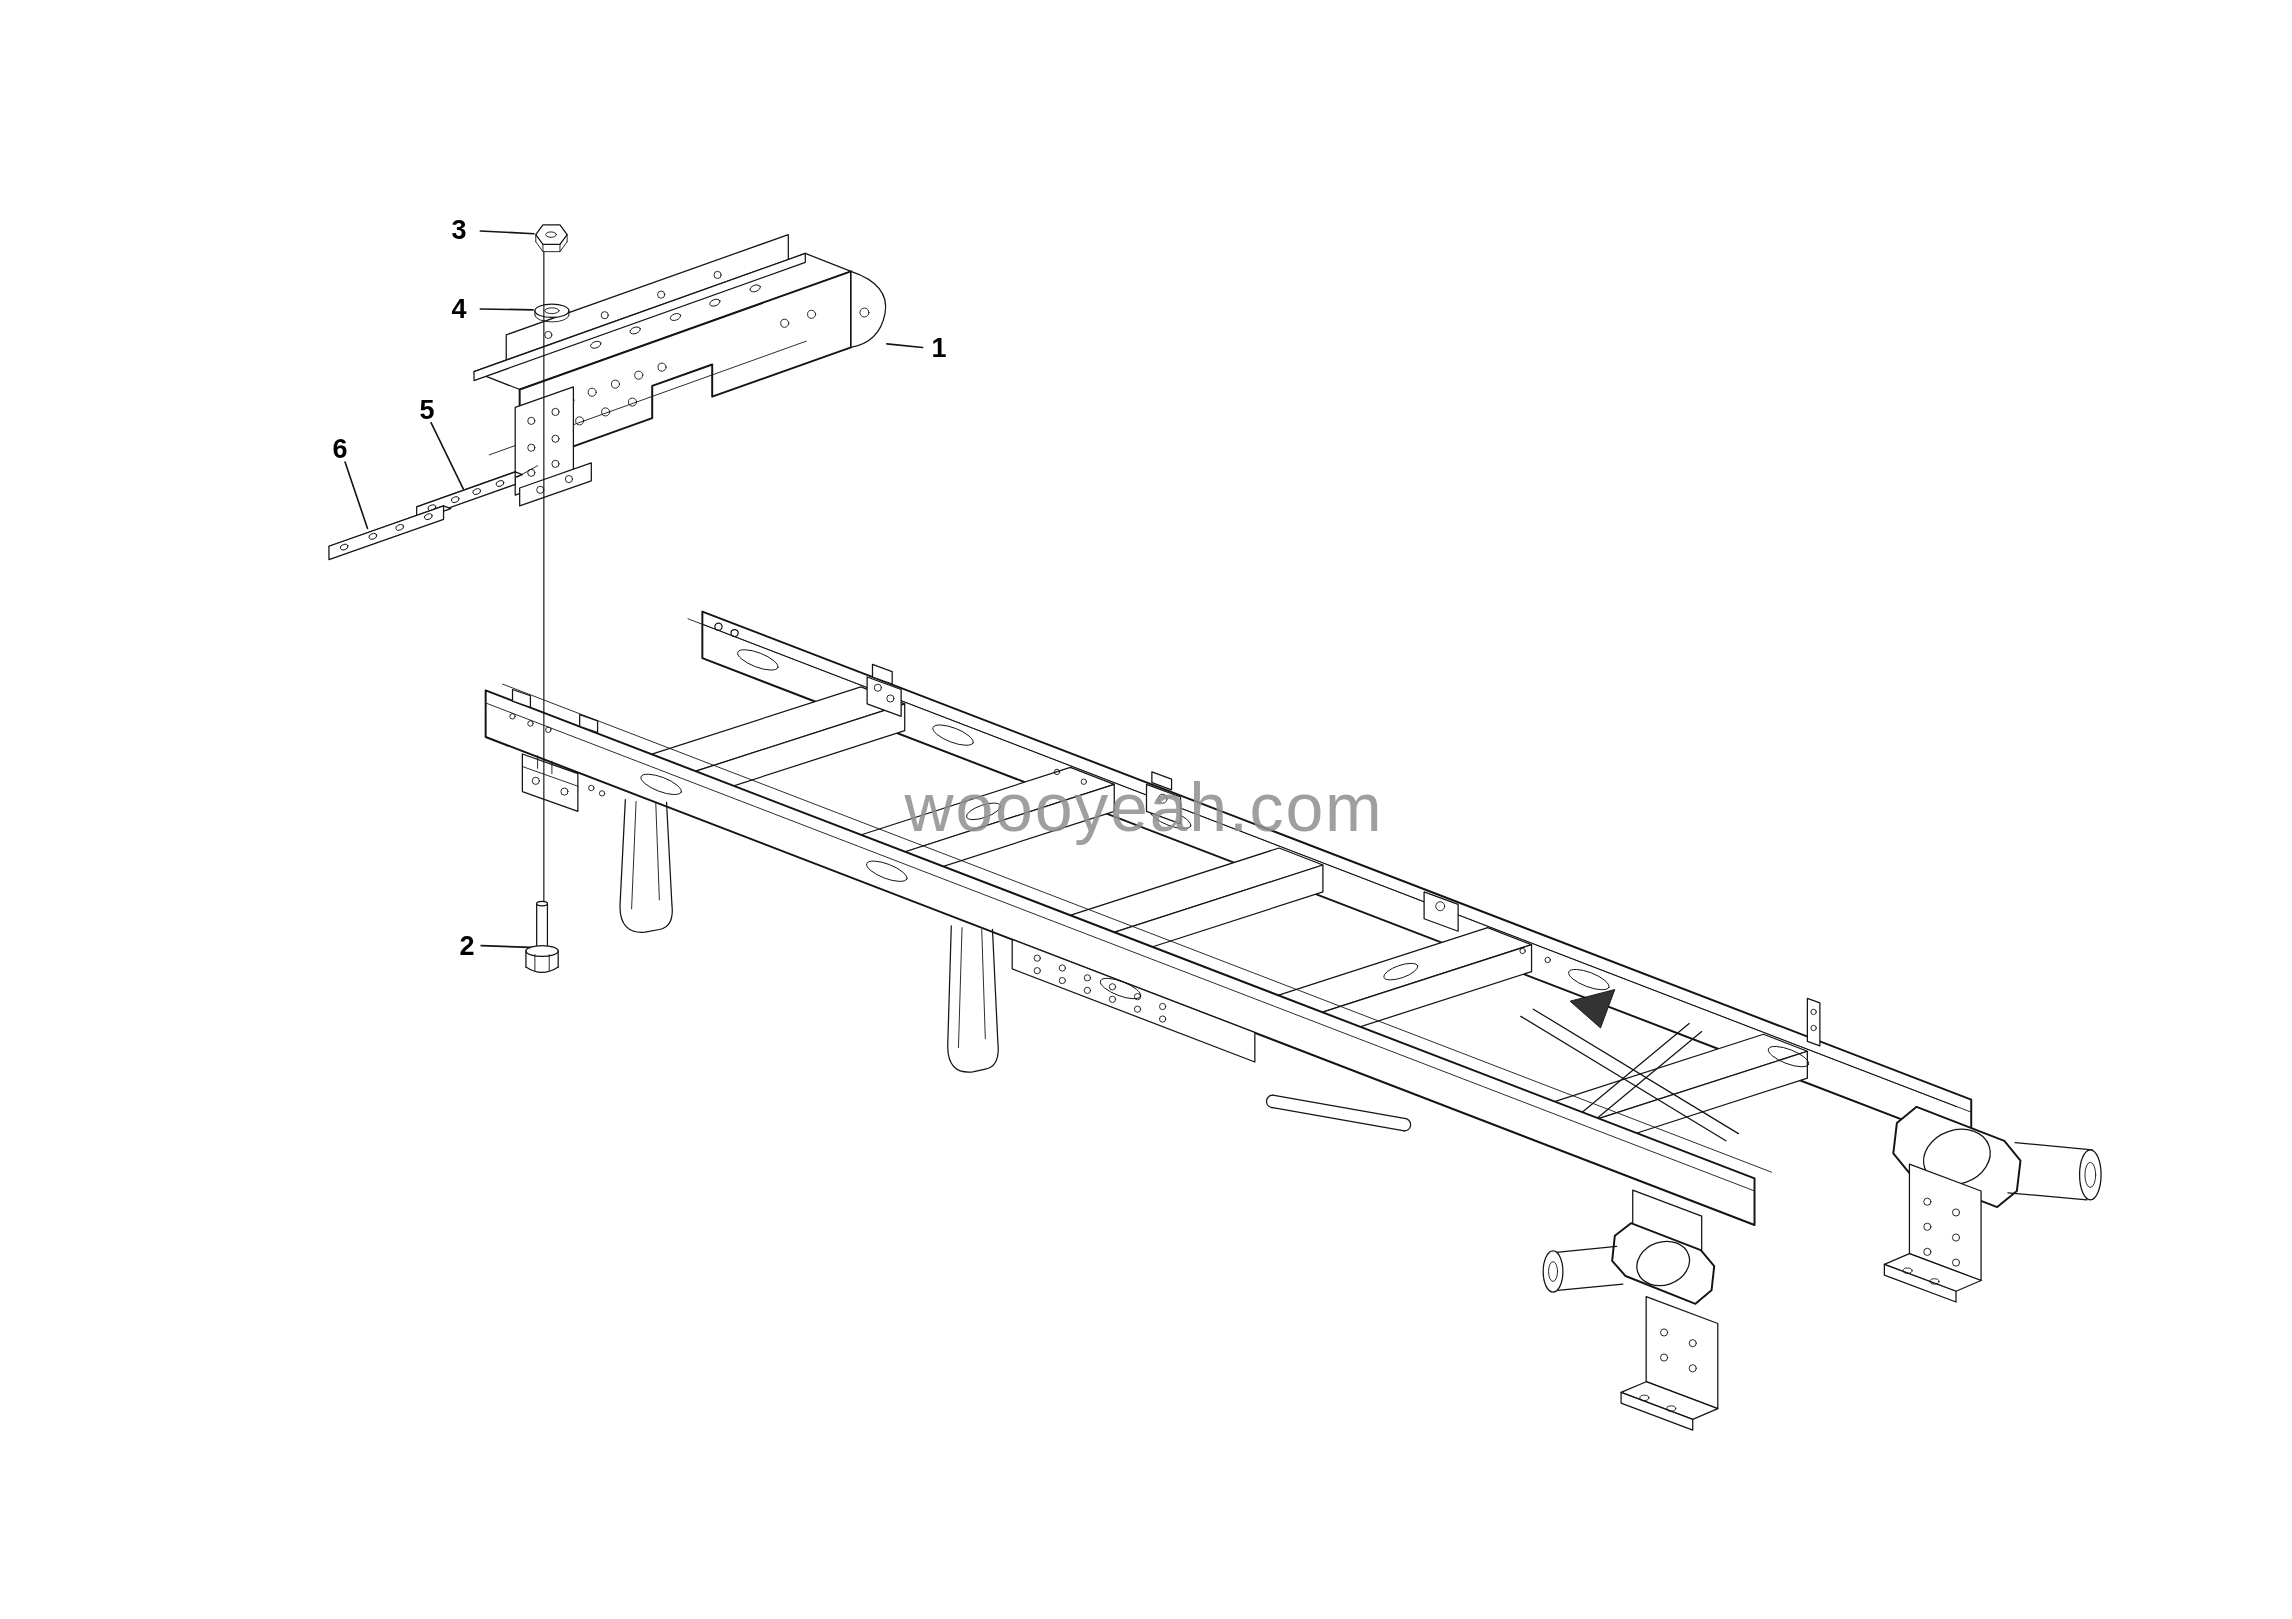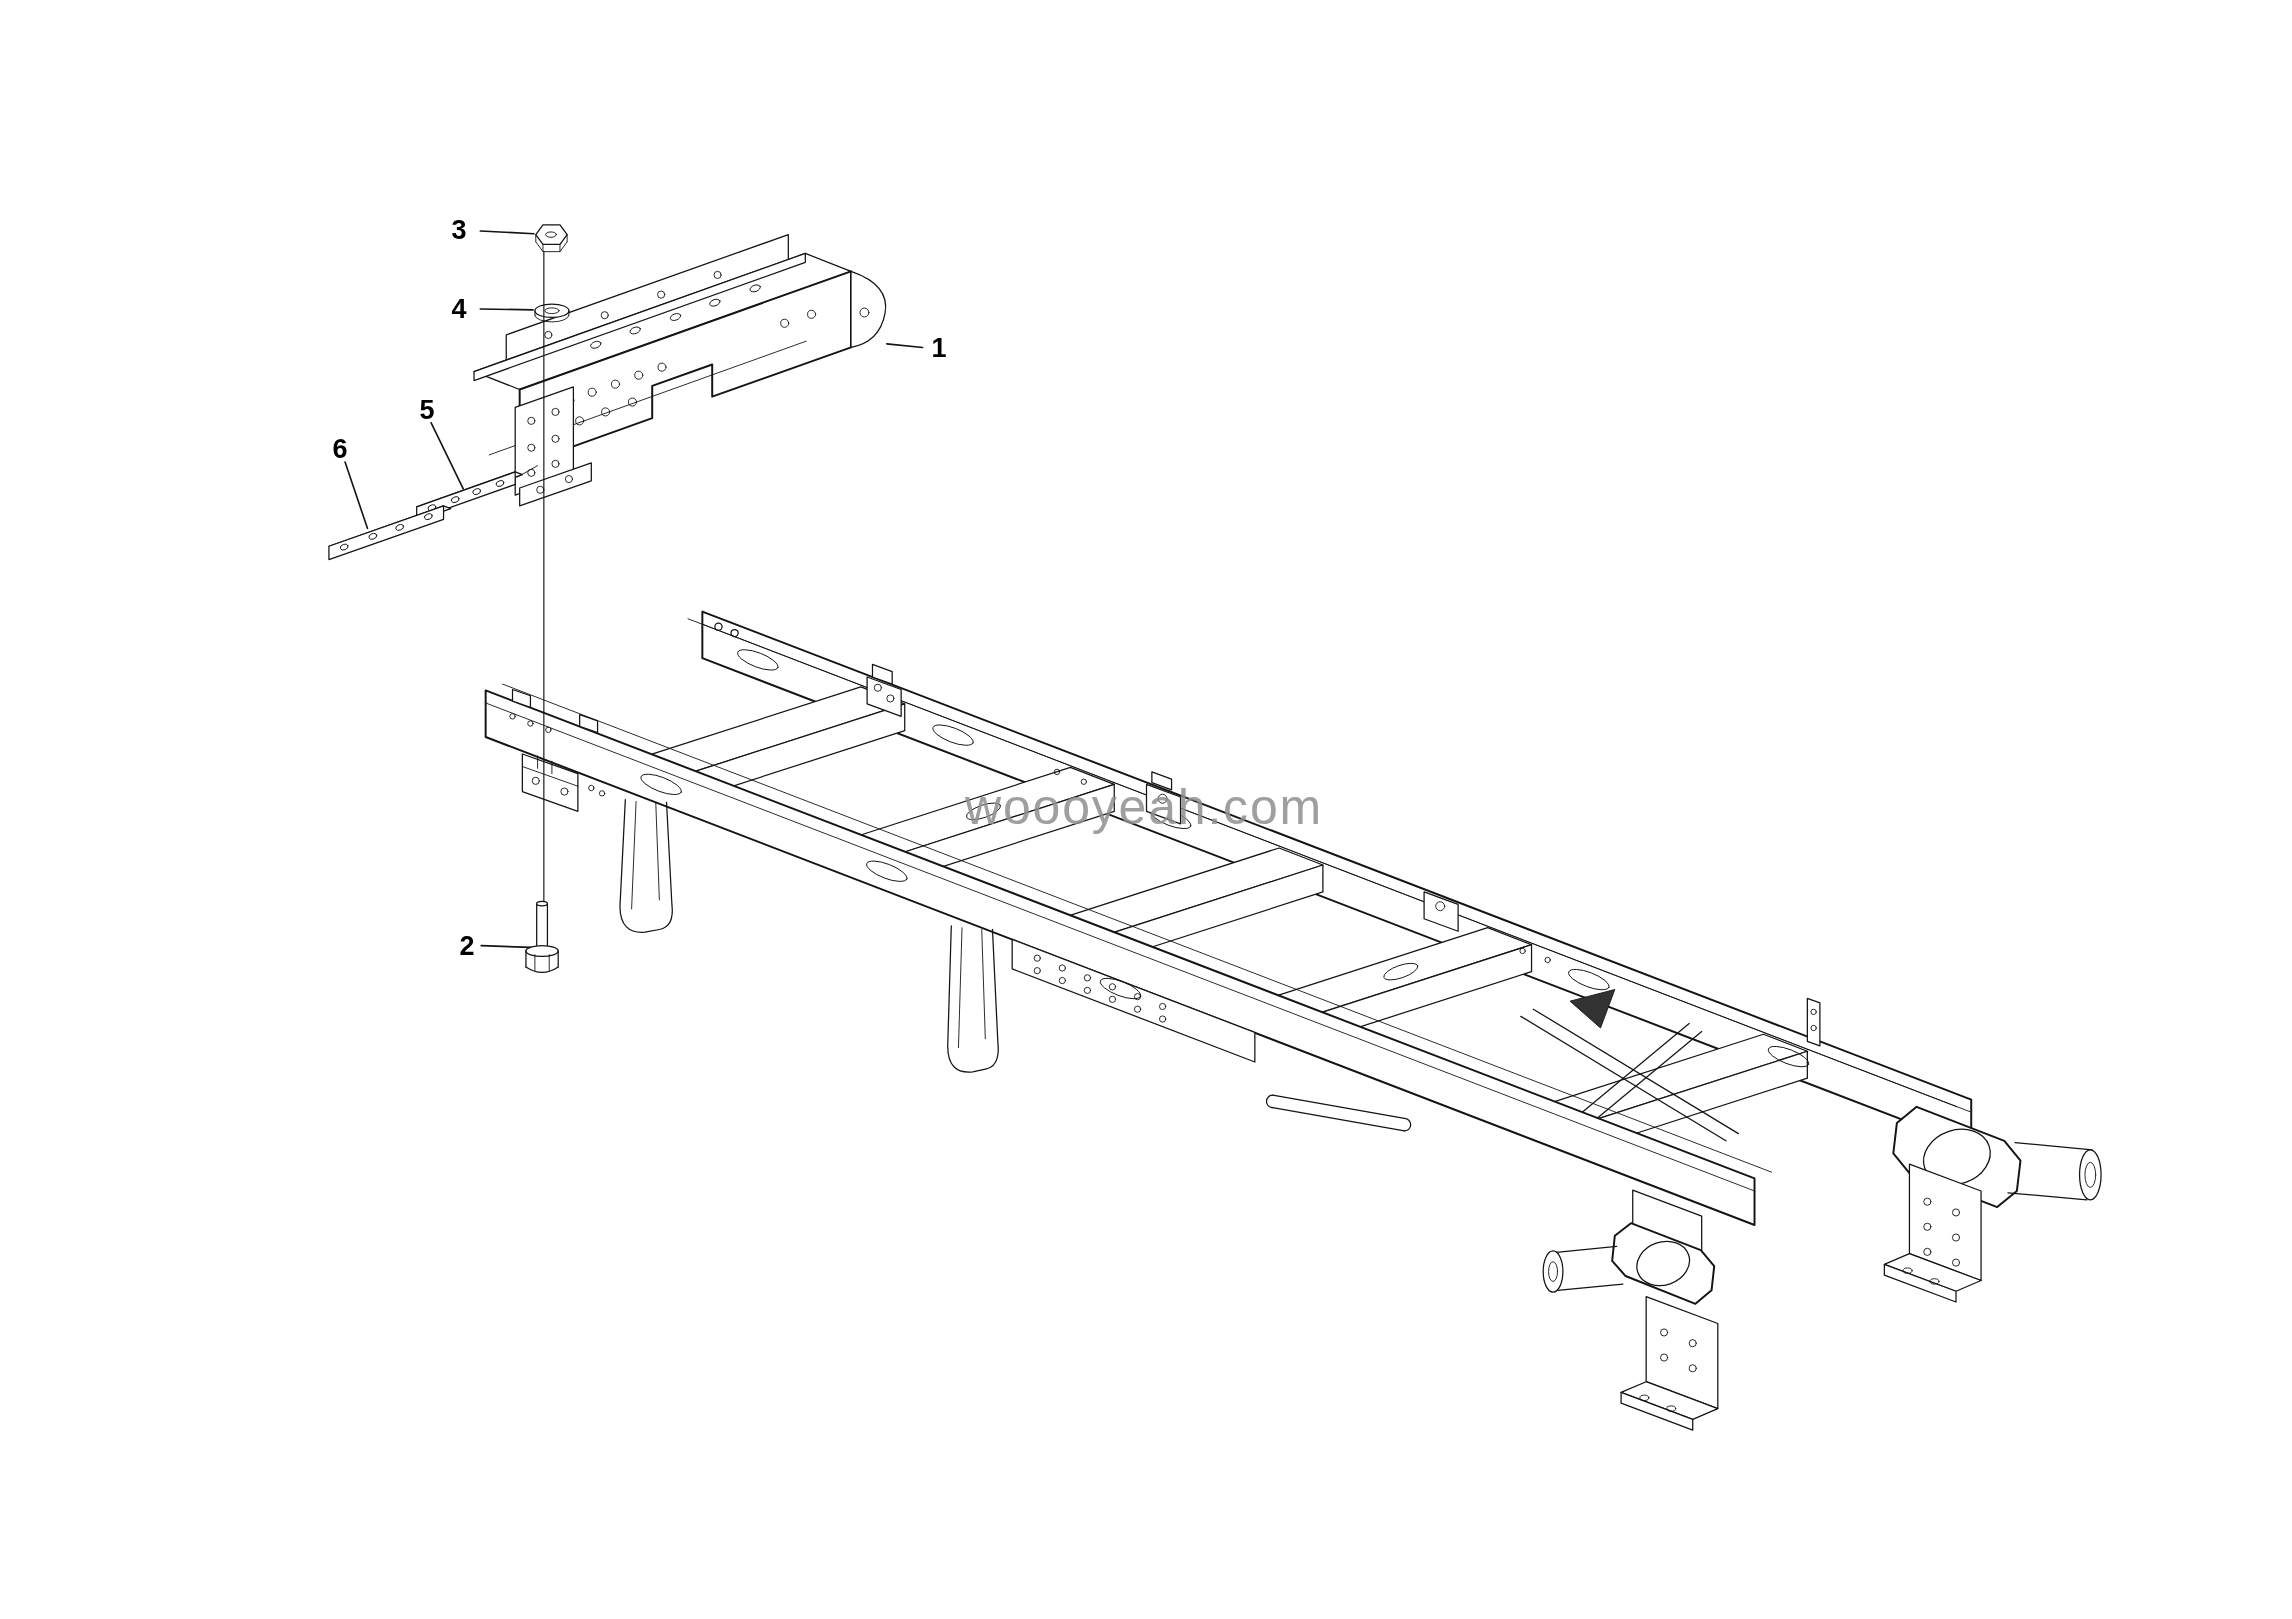--- a/index.html
+++ b/index.html
@@ -11,21 +11,21 @@
   .o2{stroke-width:2.2;}
   .o1{stroke-width:1.4;}
   .th{stroke-width:1;}
   .wf{fill:#ffffff;}
   .dk{fill:#333333;stroke:#141414;stroke-width:1;}
   
   .callout{position:absolute;transform:translate(-50%,-50%);
            font-weight:bold;font-size:27px;color:#000;line-height:1;}
   
   .watermark{position:absolute;left:1144px;top:807px;transform:translate(-50%,-50%);
-             font-size:50px;color:#8f8f8f;letter-spacing:1.8px;opacity:.85;white-space:nowrap;}
+             font-size:68px;color:#8f8f8f;letter-spacing:1.8px;opacity:.85;white-space:nowrap;}
 </style>
 </head>
 <body>
 
 <div class="stage">
 
   <svg width="2293" height="1619" viewBox="0 0 2560 1808">
 
     <g>
 

